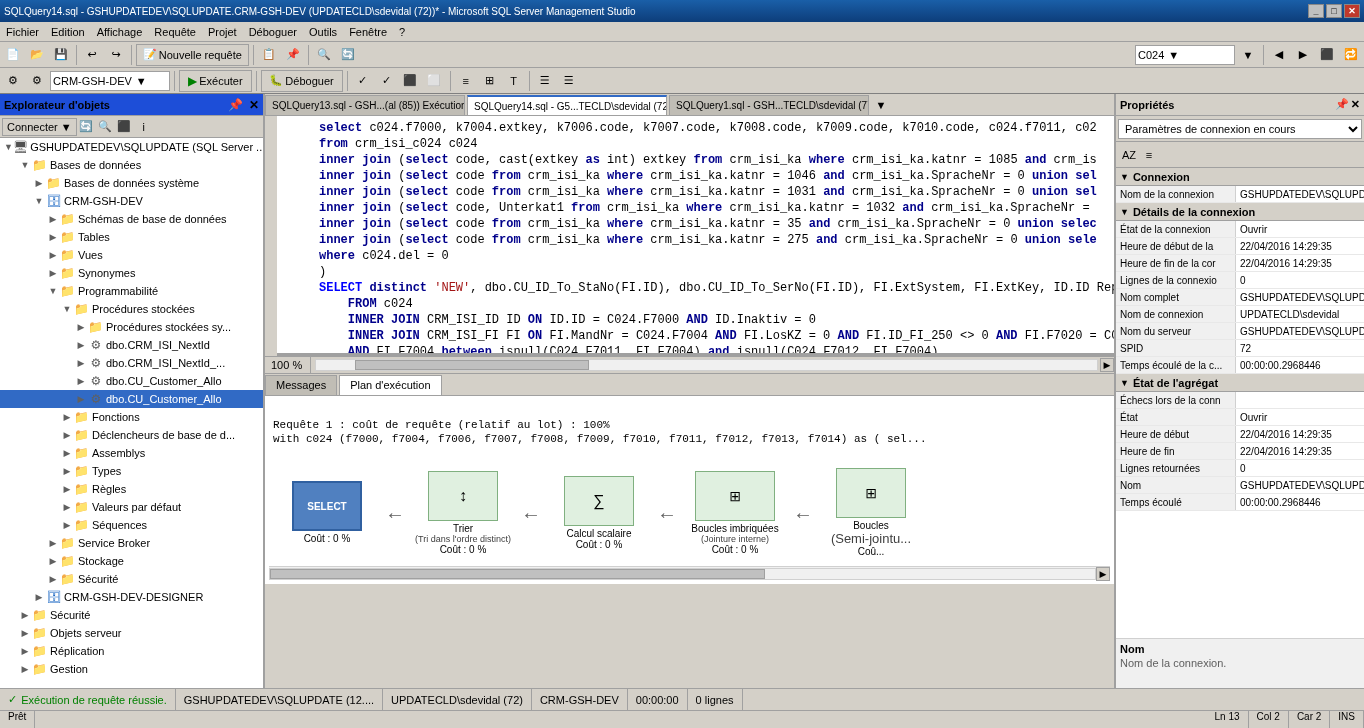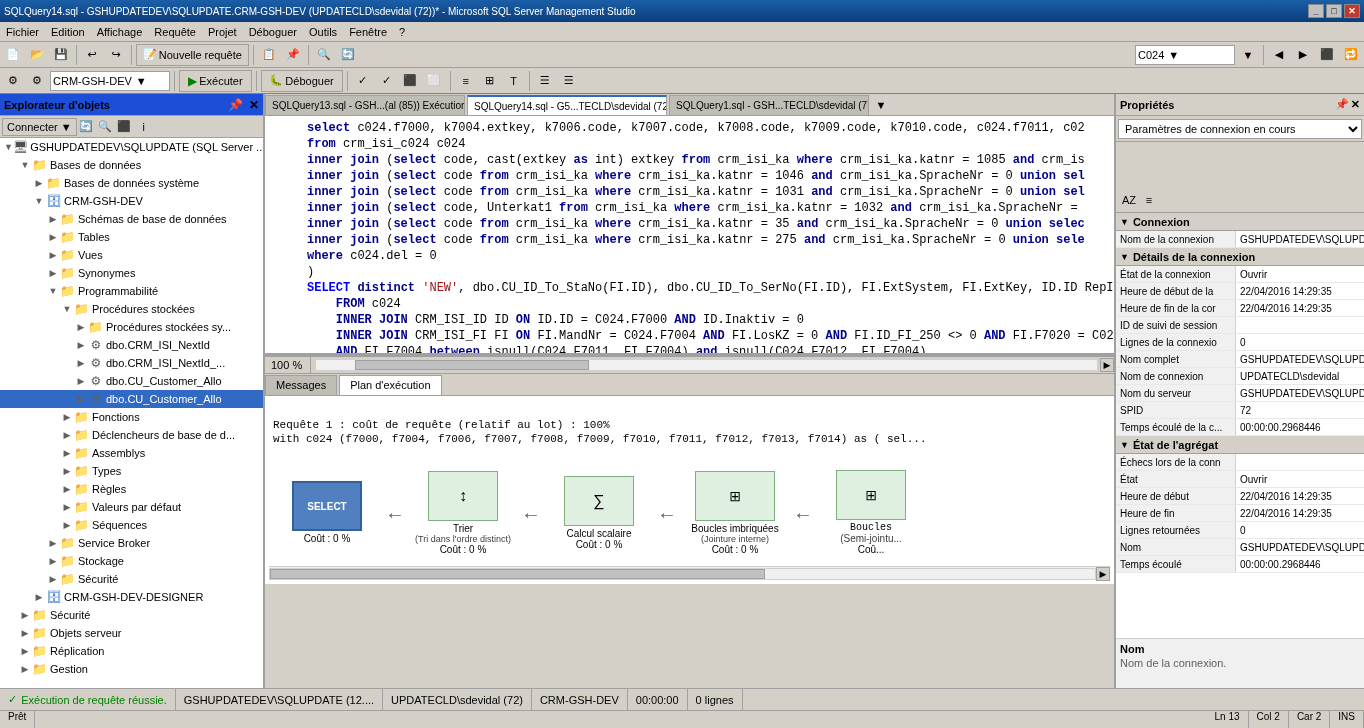--- a/index.html
+++ b/index.html
@@ -676,21 +676,21 @@
       </div>
       <div class="tab">
         <span>SQLQuery1.sql - GSH...TECLD\sdevidal (77))*</span>
 
       </div>
       <div class="tab-overflow">▼</div>
     </div>
 
     <div id="query-editor">
 
-      <div id="sql-editor" style="height: 240px; flex: none;">
+      <div id="sql-editor" style="height: 240px; flex: none; margin-left: 12px;">
         <div class="sql-line">
           <span class="sql-line-num"> </span>
           <span class="sql-content"><span class="kw">select</span> c024.f7000, k7004.extkey, k7006.code, k7007.code, k7008.code, k7009.code, k7010.code, c024.f7011, c02</span>
         </div>
         <div class="sql-line">
           <span class="sql-line-num"> </span>
           <span class="sql-content"><span class="kw">from</span> crm_isi_c024 c024</span>
         </div>
         <div class="sql-line">
           <span class="sql-line-num"> </span>
@@ -812,22 +812,22 @@
               <div style="font-size:9px; text-align:center; color:#404040;">(Jointure interne)</div>
               <div style="font-size:10px; text-align:center;">Coût : 0 %</div>
             </div>
 
             <div style="font-size:20px; color:#606060;">←</div>
 
             <div class="plan-node">
               <div style="width:70px; height:50px; background:#e0f0e0; border:1px solid #80b080; display:flex; flex-direction:column; align-items:center; justify-content:center; font-size:10px; text-align:center;">
                 <div style="font-size:14px;">⊞</div>
               </div>
-              <div style="font-size:10px; margin-top:2px; text-align:center;font-family:Liberation Mono, monospace;">Boucles</div>
-              <div style="font-size:10px; text-align:center; color:#404040;">(Semi-jointu...</div>
+              <div style="font-size:10px; margin-top:2px; text-align:center;">Boucles</div>
+              <div style="font-size:13px; text-align:center; color:#404040;">(Semi-jointu...</div>
               <div style="font-size:10px; text-align:center;">Coû...</div>
             </div>
           </div>
 
           <div style="height:14px; background:#f0f0f0; border-top:1px solid #d0d0d0; display:flex; align-items:center; margin-top:auto;">
             <div style="flex:1; height:12px; background:#f0f0f0; border:1px solid #d0d0d0; position:relative;">
               <div style="position:absolute; left:0%; width:60%; height:10px; background:#c0c0c0; border:1px solid #a0a0a0;"></div>
             </div>
             <div style="width:14px; height:14px; background:#d4d0c8; border:1px solid #a0a0a0; display:flex; align-items:center; justify-content:center; font-size:9px; cursor:pointer;">▶</div>
           </div>
@@ -842,21 +842,21 @@
       <div style="display:flex; gap:2px;">
         <span style="cursor:pointer; font-size:11px;">📌</span>
         <span style="cursor:pointer; font-size:11px;">✕</span>
       </div>
     </div>
     <div id="prop-toolbar">
       <select id="prop-dropdown">
         <option>Paramètres de connexion en cours</option>
       </select>
     </div>
-    <div style="height:26px; background:#d4d0c8; border-bottom:1px solid #a0a0a0; display:flex; align-items:center; padding:0 4px; gap:2px;margin-top:45px;">
+    <div style="height:26px; background:#d4d0c8; border-bottom:1px solid #a0a0a0; display:flex; align-items:center; padding:0 4px; gap:2px;">
       <div class="tb-btn" style="width:18px; height:18px;">AZ</div>
       <div class="tb-btn" style="width:18px; height:18px;">≡</div>
     </div>
     <div id="prop-content">
 
       <div class="prop-section">
         <span class="expand">▼</span>
         <span>Connexion</span>
       </div>
       <div class="prop-row">
@@ -872,24 +872,20 @@
         <div class="prop-name">État de la connexion</div>
         <div class="prop-value">Ouvrir</div>
       </div>
       <div class="prop-row">
         <div class="prop-name">Heure de début de la</div>
         <div class="prop-value">22/04/2016 14:29:35</div>
       </div>
       <div class="prop-row">
         <div class="prop-name">Heure de fin de la cor</div>
         <div class="prop-value">22/04/2016 14:29:35</div>
-      </div>
-      <div class="prop-row">
-        <div class="prop-name">ID de suivi de session</div>
-        <div class="prop-value"></div>
       </div>
       <div class="prop-row">
         <div class="prop-name">Lignes de la connexio</div>
         <div class="prop-value">0</div>
       </div>
       <div class="prop-row">
         <div class="prop-name">Nom complet</div>
         <div class="prop-value">GSHUPDATEDEV\SQLUPDA</div>
       </div>
       <div class="prop-row">

